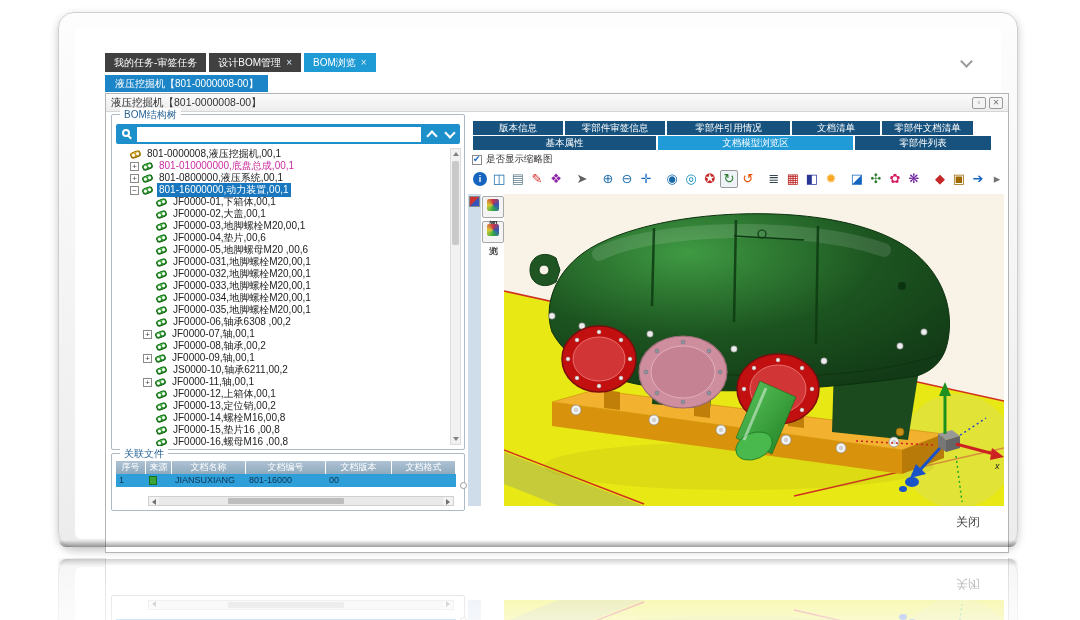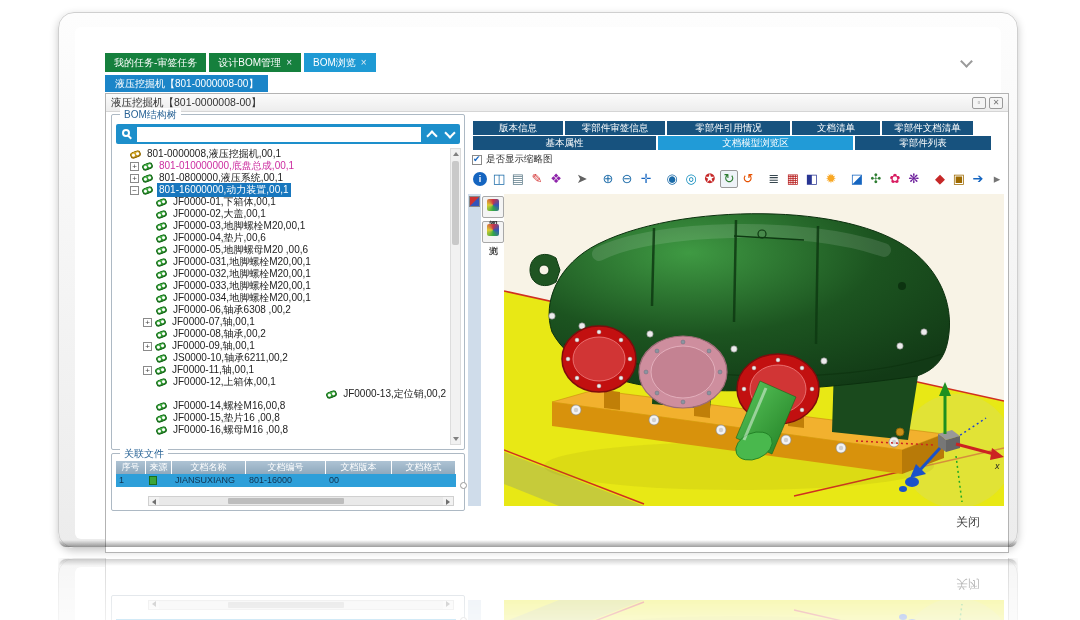--- a/index.html
+++ b/index.html
@@ -11,21 +11,21 @@
   .window{position:absolute;left:58px;top:12px;width:960px;height:536px;border-radius:16px;
     background:linear-gradient(#fdfdfd,#ececec);border:1px solid #cfcfcf;
     box-shadow:0 3px 8px rgba(0,0,0,.22);
     -webkit-box-reflect:below 10px linear-gradient(to bottom,rgba(0,0,0,0) 80%,rgba(0,0,0,.5) 100%);}
   .window::after{content:"";position:absolute;left:0;right:0;bottom:0;height:7px;
     border-radius:0 0 16px 16px;background:linear-gradient(rgba(0,0,0,0),rgba(0,0,0,.38));}
   .window-inner{position:absolute;left:16px;top:14px;right:16px;bottom:8px;background:#fff;border-radius:6px;}
 
   
   #top-tabs{position:absolute;left:30px;top:26px;height:19px;display:flex;gap:3px;}
-  .ttab{display:flex;align-items:center;gap:5px;padding:0 9px;background:#15803d;color:#fff;
+  .ttab{display:flex;align-items:center;gap:5px;padding:0 9px;background:#404040;color:#fff;
     font-size:10px;white-space:nowrap;}
   .ttab.active{background:#1E9AD4;}
   .tclose{font-size:10px;color:#dce9f2;cursor:default;}
   .chevron-collapse{position:absolute;right:30px;top:30px;width:9px;height:9px;}
   .chevron-collapse::after{content:"";position:absolute;left:0;top:0;width:7px;height:7px;
     border-right:2px solid #9a9a9a;border-bottom:2px solid #9a9a9a;transform:rotate(45deg);}
 
   .doc-tab{position:absolute;left:30px;top:48px;height:17px;background:#1B85C8;color:#fff;
     font-size:10px;line-height:17px;padding:0 10px;white-space:nowrap;}
 
@@ -229,20 +229,25 @@
                 <span class="tlabel">JF0000-033,地脚螺栓M20,00,1</span>
               </div>
               <div class="trow" style="padding-left: 28px;">
                 <span class="texp-sp"></span>
                 <span class="chain chain-g"></span>
                 <span class="tlabel">JF0000-034,地脚螺栓M20,00,1</span>
               </div>
               <div class="trow" style="padding-left: 28px;">
                 <span class="texp-sp"></span>
                 <span class="chain chain-g"></span>
+                <span class="tlabel">JF0000-035,地脚螺栓M20,00,1</span>
+              </div>
+              <div class="trow" style="padding-left: 28px;">
+                <span class="texp-sp"></span>
+                <span class="chain chain-g"></span>
                 <span class="tlabel">JF0000-06,轴承6308 ,00,2</span>
               </div>
               <div class="trow" style="padding-left: 28px;">
                 <span class="texp">+</span>
                 <span class="chain chain-g"></span>
                 <span class="tlabel">JF0000-07,轴,00,1</span>
               </div>
               <div class="trow" style="padding-left: 28px;">
                 <span class="texp-sp"></span>
                 <span class="chain chain-g"></span>
@@ -261,21 +266,21 @@
               <div class="trow" style="padding-left: 28px;">
                 <span class="texp">+</span>
                 <span class="chain chain-g"></span>
                 <span class="tlabel">JF0000-11,轴,00,1</span>
               </div>
               <div class="trow" style="padding-left: 28px;">
                 <span class="texp-sp"></span>
                 <span class="chain chain-g"></span>
                 <span class="tlabel">JF0000-12,上箱体,00,1</span>
               </div>
-              <div class="trow" style="padding-left: 28px; justify-content: flex-end;">
+              <div class="trow" style="padding-left: 28px;">
                 <span class="texp-sp"></span>
                 <span class="chain chain-g"></span>
                 <span class="tlabel">JF0000-13,定位销,00,2</span>
               </div>
               <div class="trow" style="padding-left: 28px;">
                 <span class="texp-sp"></span>
                 <span class="chain chain-g"></span>
                 <span class="tlabel">JF0000-14,螺栓M16,00,8</span>
               </div>
               <div class="trow" style="padding-left: 28px;">

